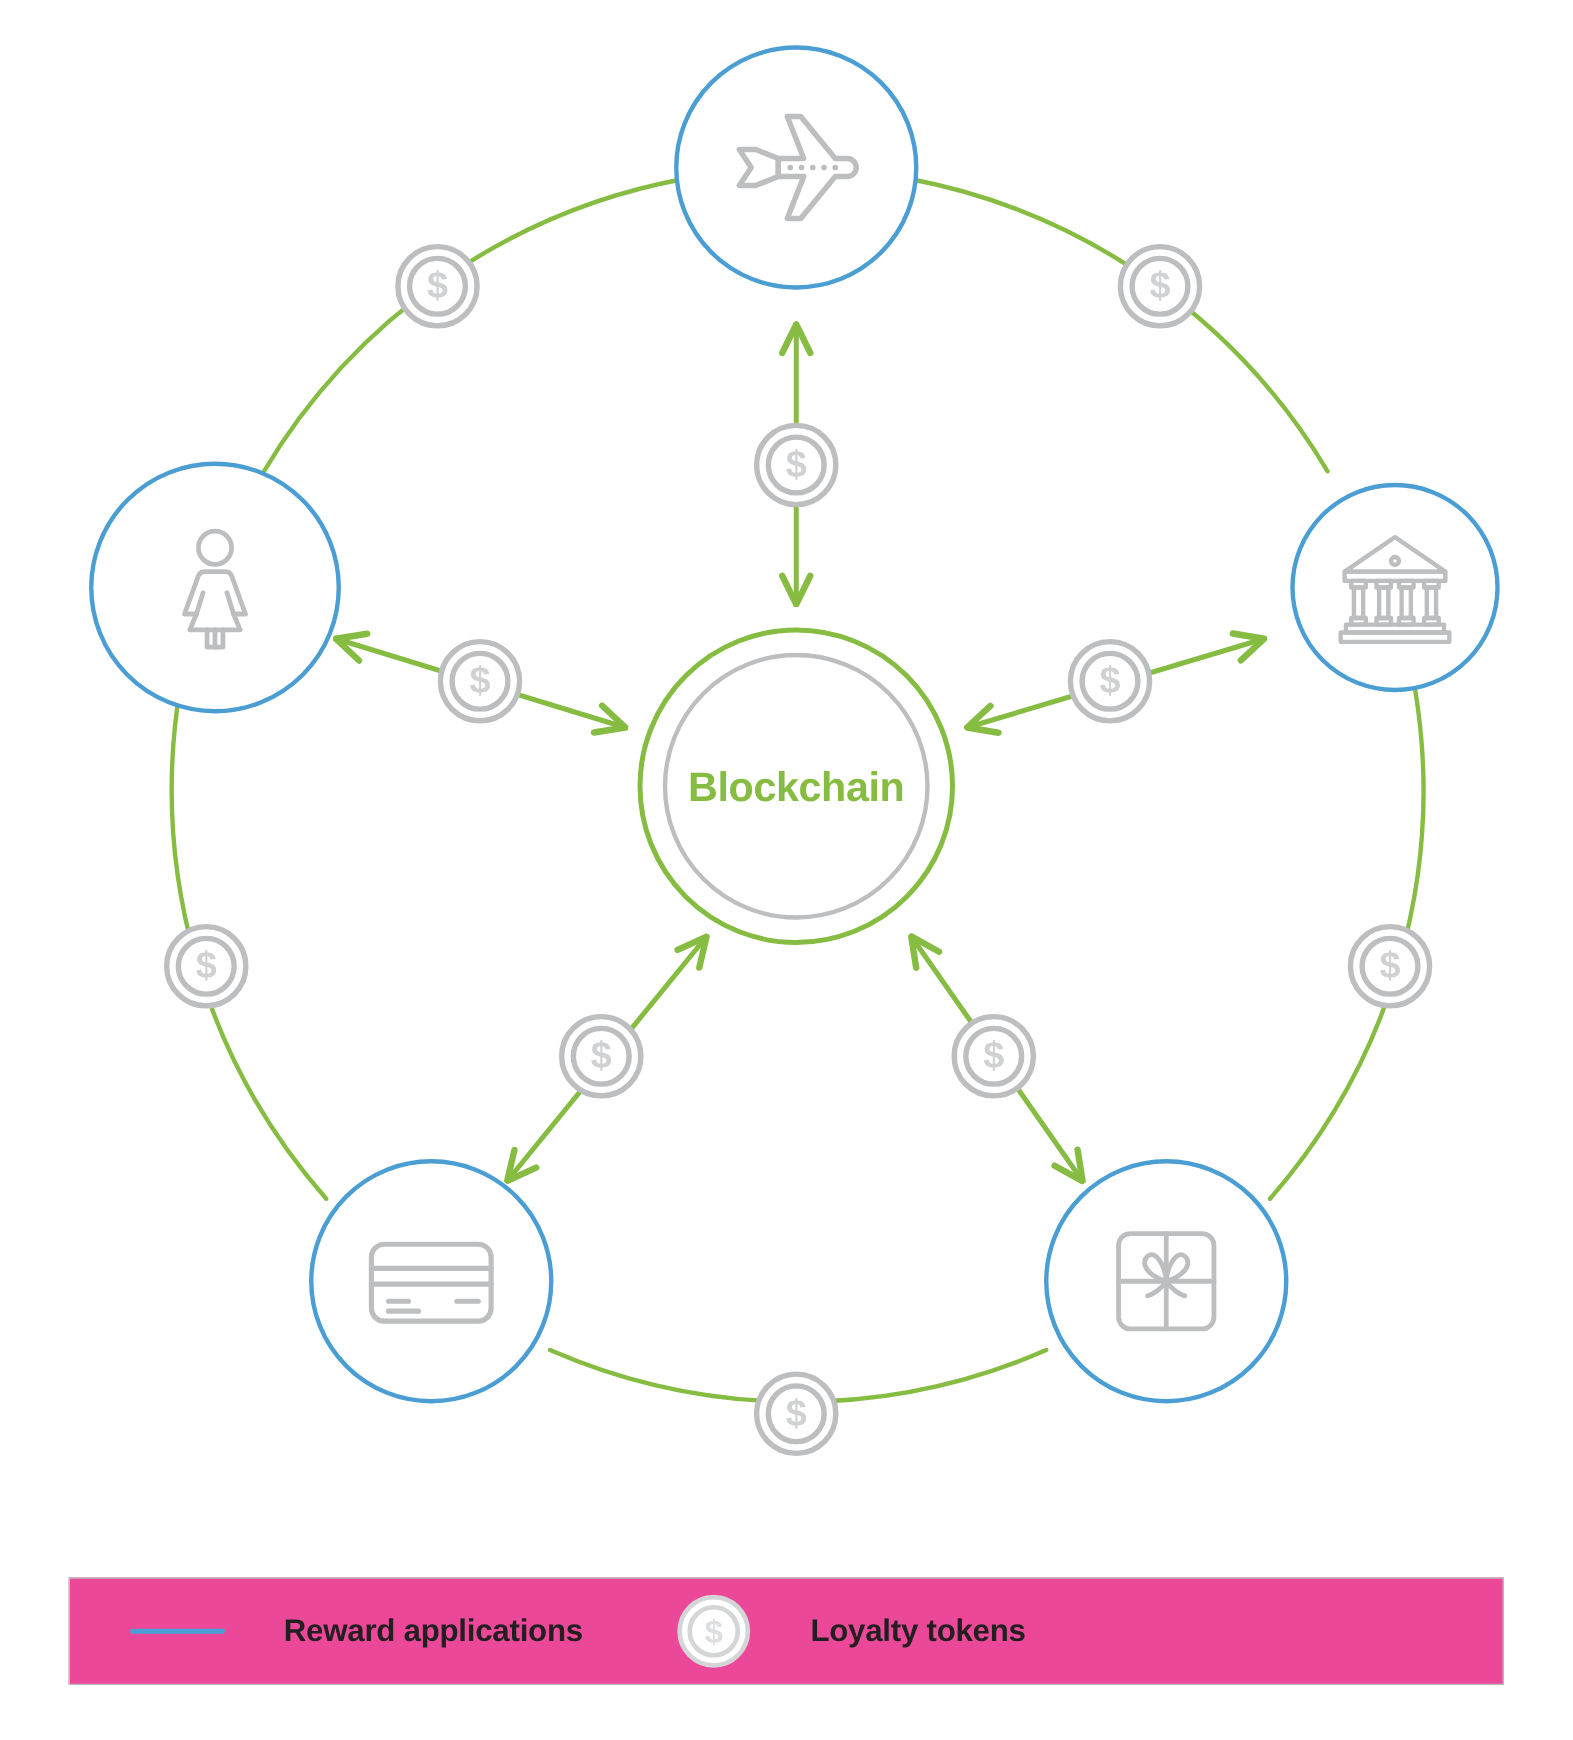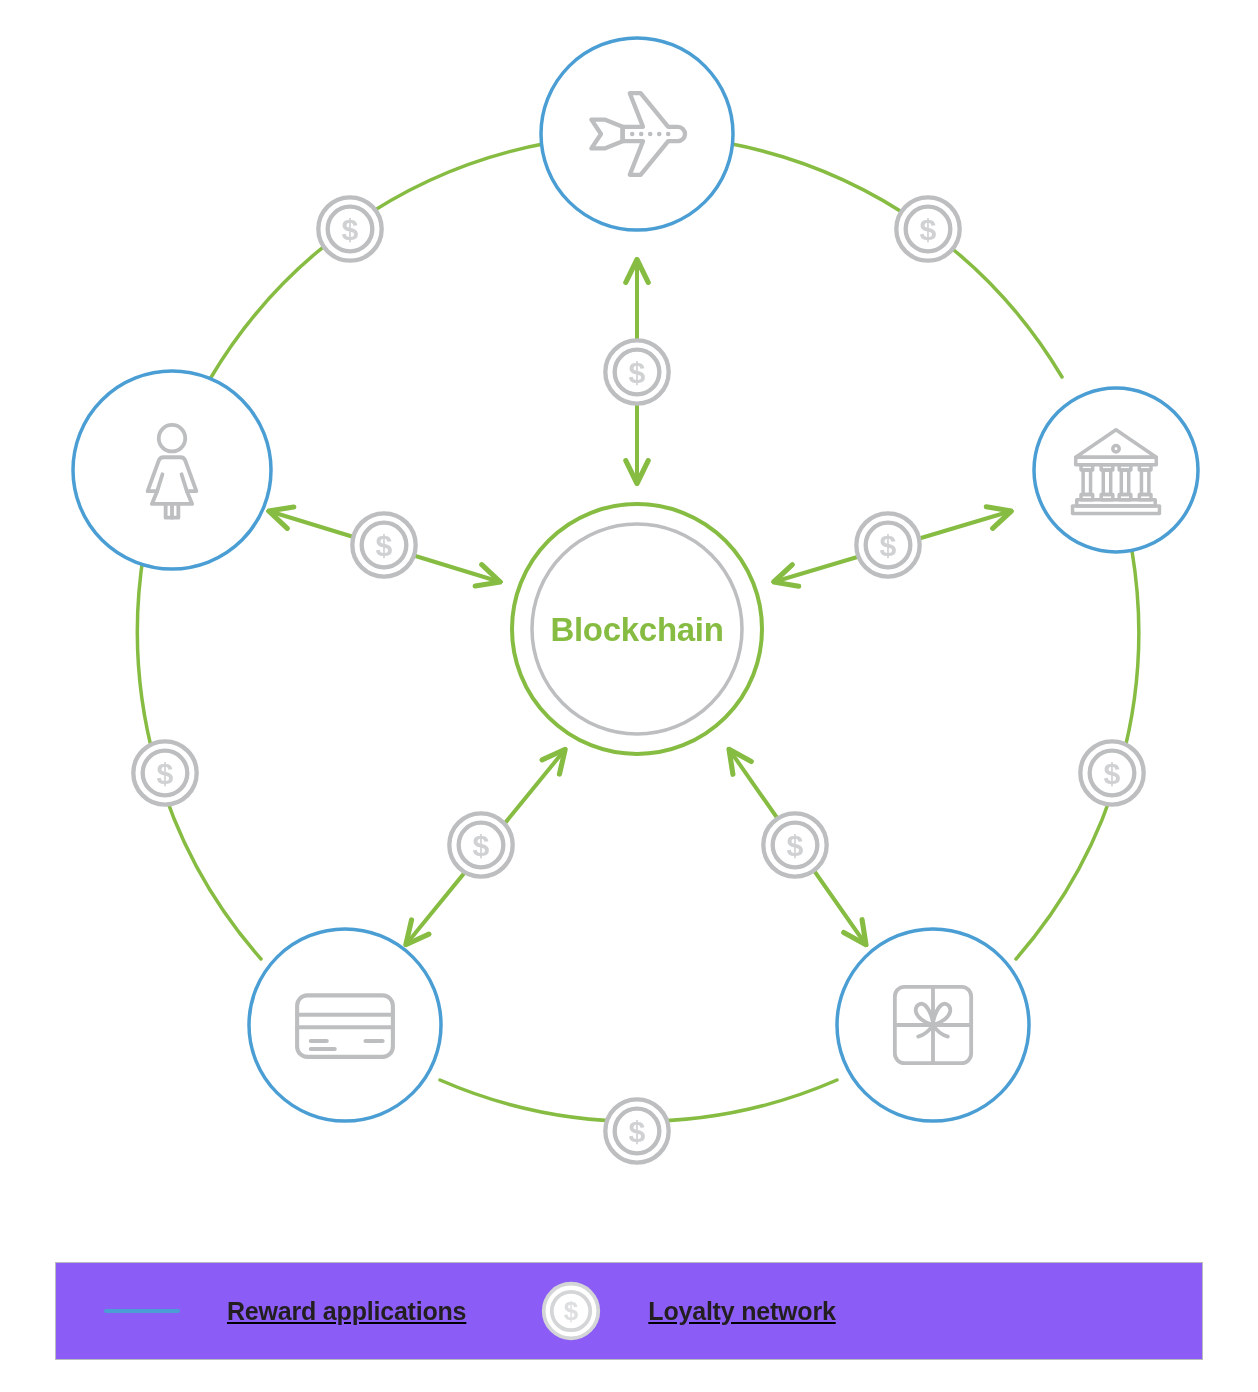--- a/index.html
+++ b/index.html
@@ -24,27 +24,26 @@
     left: 0;
     top: 0;
     width: 1258px;
     height: 1230px;
   }
   #legend {
     position: absolute;
     left: 55px;
     top: 1262px;
     width: 1148px;
-    height: 98px;
+    height: 86px;
     border: 1px solid #b9bcbe;
     box-sizing: border-box;
-    background: #8b5cf6;
+    background: #ec4899;
     display: flex;
     align-items: center;
-    text-decoration: underline;
   }
   .legend-entry {
     display: flex;
     align-items: center;
     height: 100%;
   }
   .legend-swatch-line {
     width: 76px;
     height: 4px;
     border-radius: 2px;
@@ -254,17 +253,17 @@
 
     <div class="legend-entry">
       <span class="legend-swatch-line" style="background:#4a9ed4;"></span>
       <span class="legend-label">Reward applications</span>
     </div>
 
     <div class="legend-entry">
       <svg class="legend-coin" viewBox="0 0 100 100" width="62" height="62">
         <use href="#sym-coin-light" x="0" y="0" width="100" height="100"></use>
       </svg>
-      <span class="legend-label token-label">Loyalty network</span>
+      <span class="legend-label token-label">Loyalty tokens</span>
     </div>
 
   </div>
 </div>
 
 </body></html>

